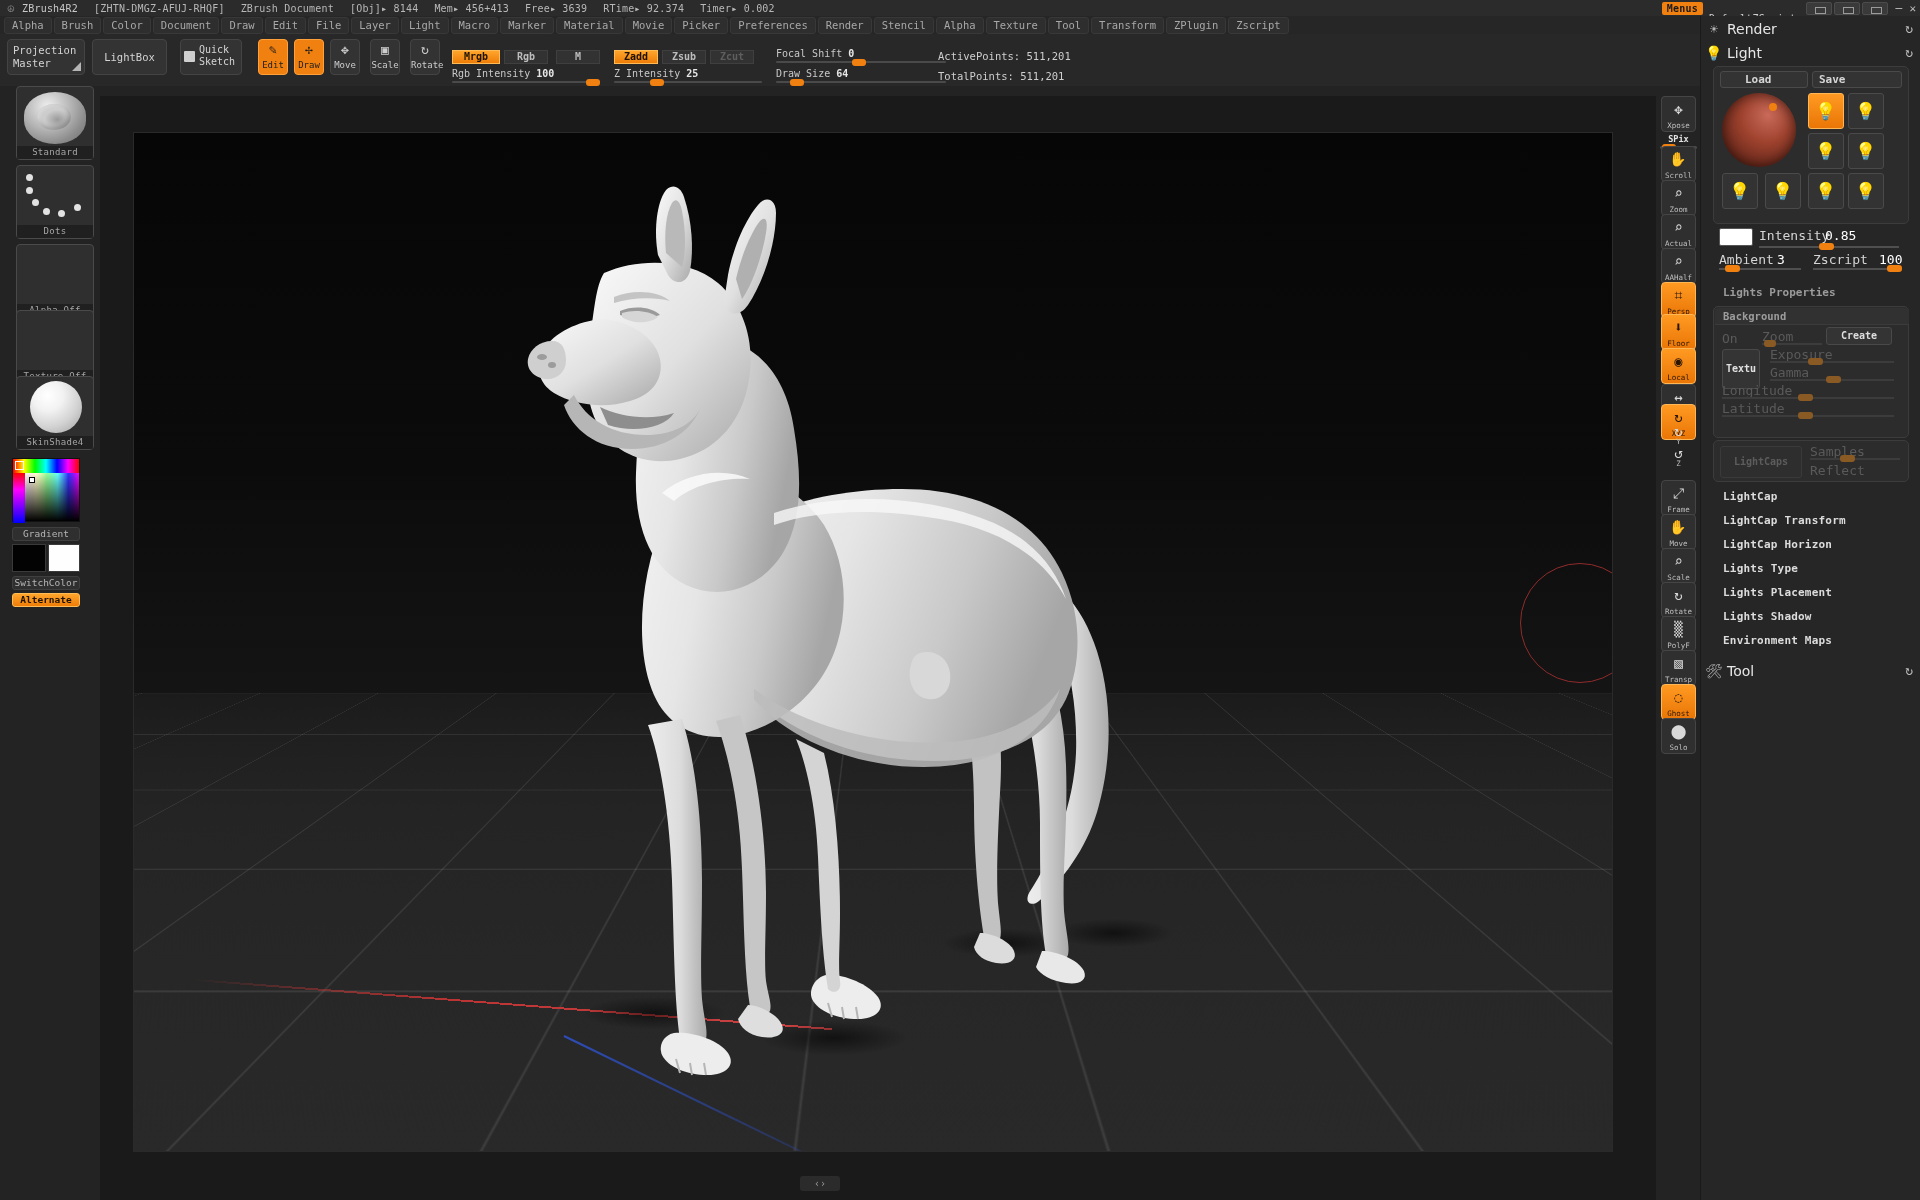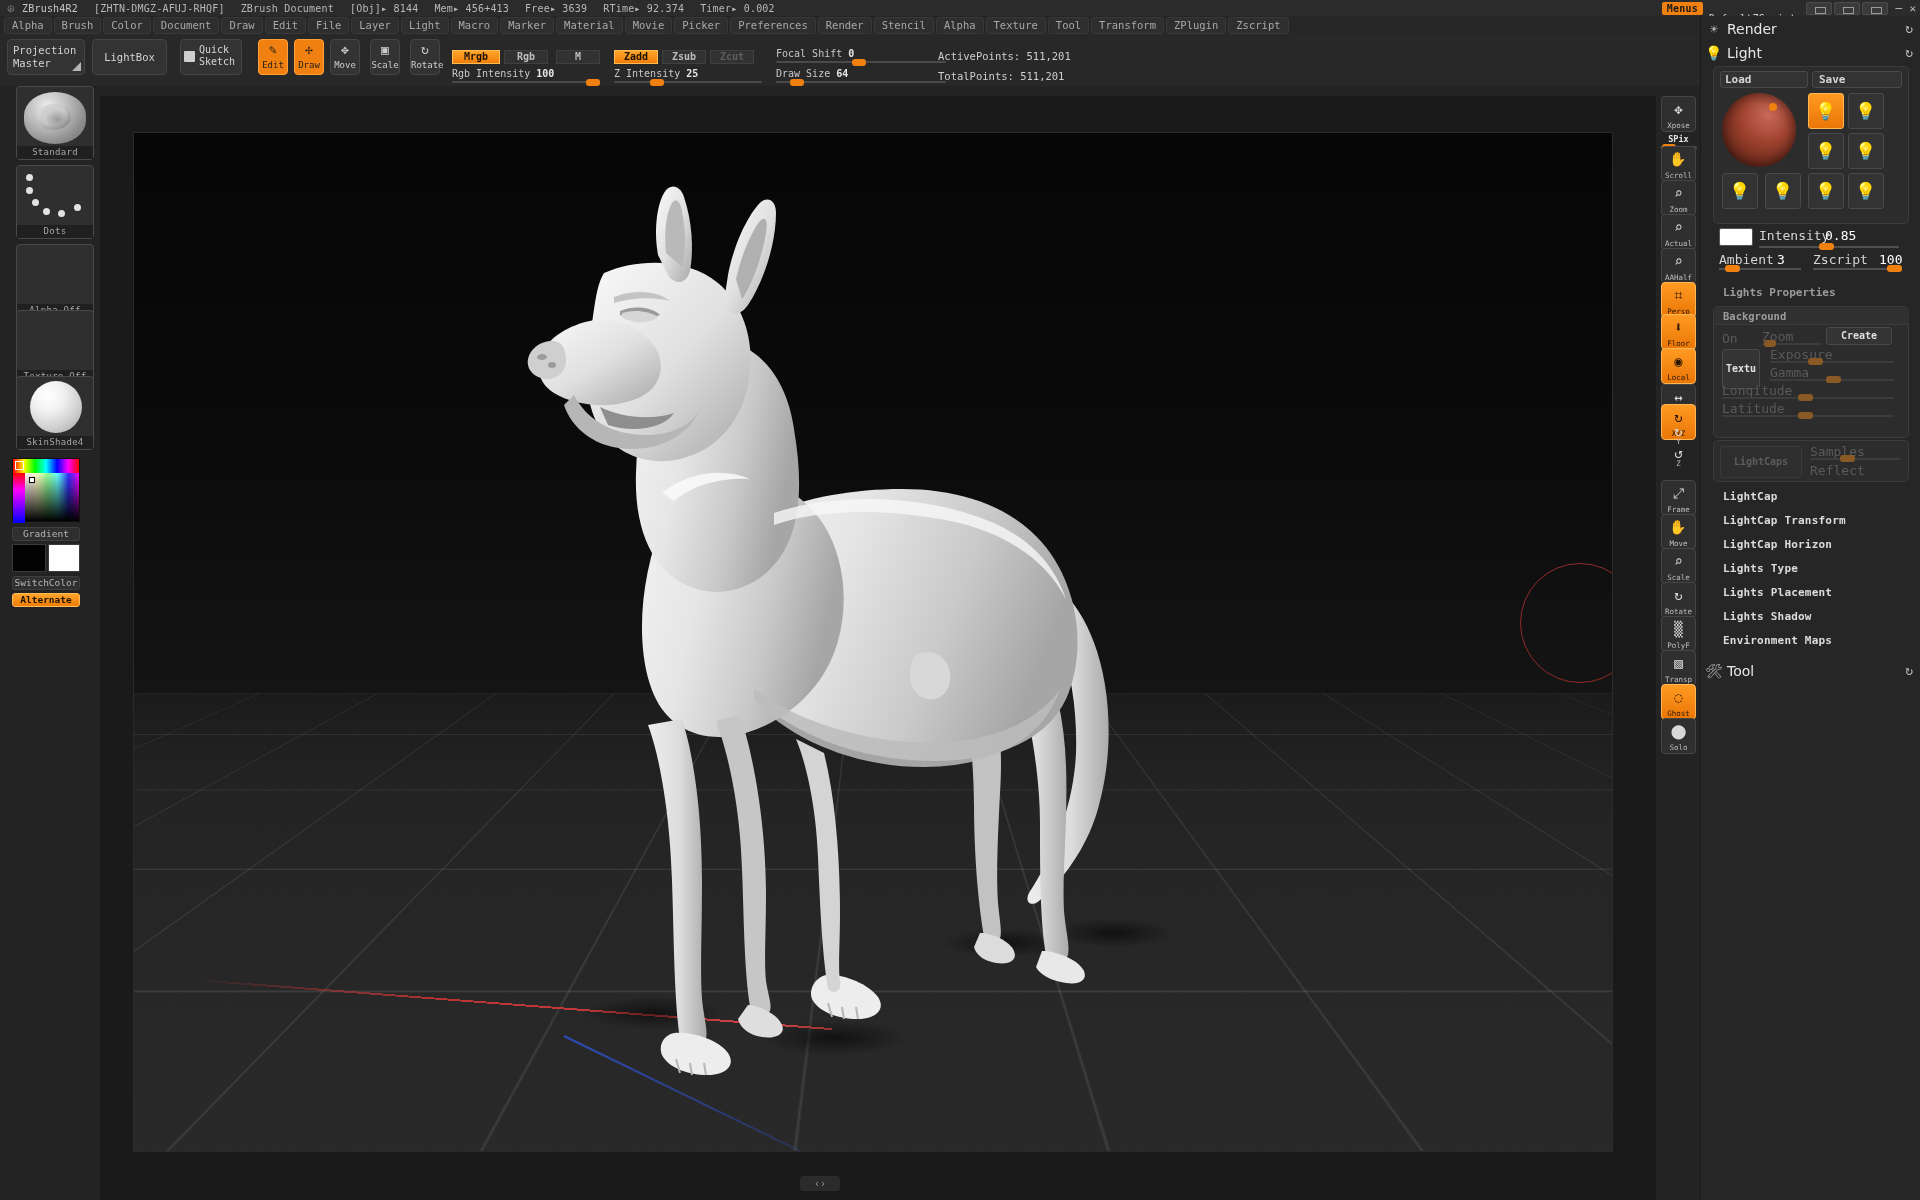--- a/index.html
+++ b/index.html
@@ -762,21 +762,21 @@
       <span class="pal-reset">↻</span>
     </div>
 
     <div class="pal-head" style="top:24px;">
       <span class="pal-ico">💡</span>
       <span class="pal-title">Light</span>
       <span class="pal-reset">↻</span>
     </div>
 
     <div class="grp" style="top:50px; height:158px;">
-      <div class="btn" style="left:6px; top:4px; width:88px; height:17px; text-align:left; padding-left:4px; line-height:15px;">Load</div>
+      <div class="btn" style="left:6px; top:4px; width:88px; height:17px; text-align:left; padding-left:24px; line-height:15px;">Load</div>
       <div class="btn" style="left:98px; top:4px; width:90px; height:17px; text-align:left; padding-left:6px; line-height:15px;">Save</div>
 
       <div class="lightball" style="left:8px; top:26px;">
         <span class="hs"></span>
       </div>
 
       <div class="bulb on" style="left:94px;  top:26px;">💡</div>
       <div class="bulb" style="left:134px; top:26px;">💡</div>
       <div class="bulb" style="left:94px;  top:66px;">💡</div>
       <div class="bulb" style="left:134px; top:66px;">💡</div>

